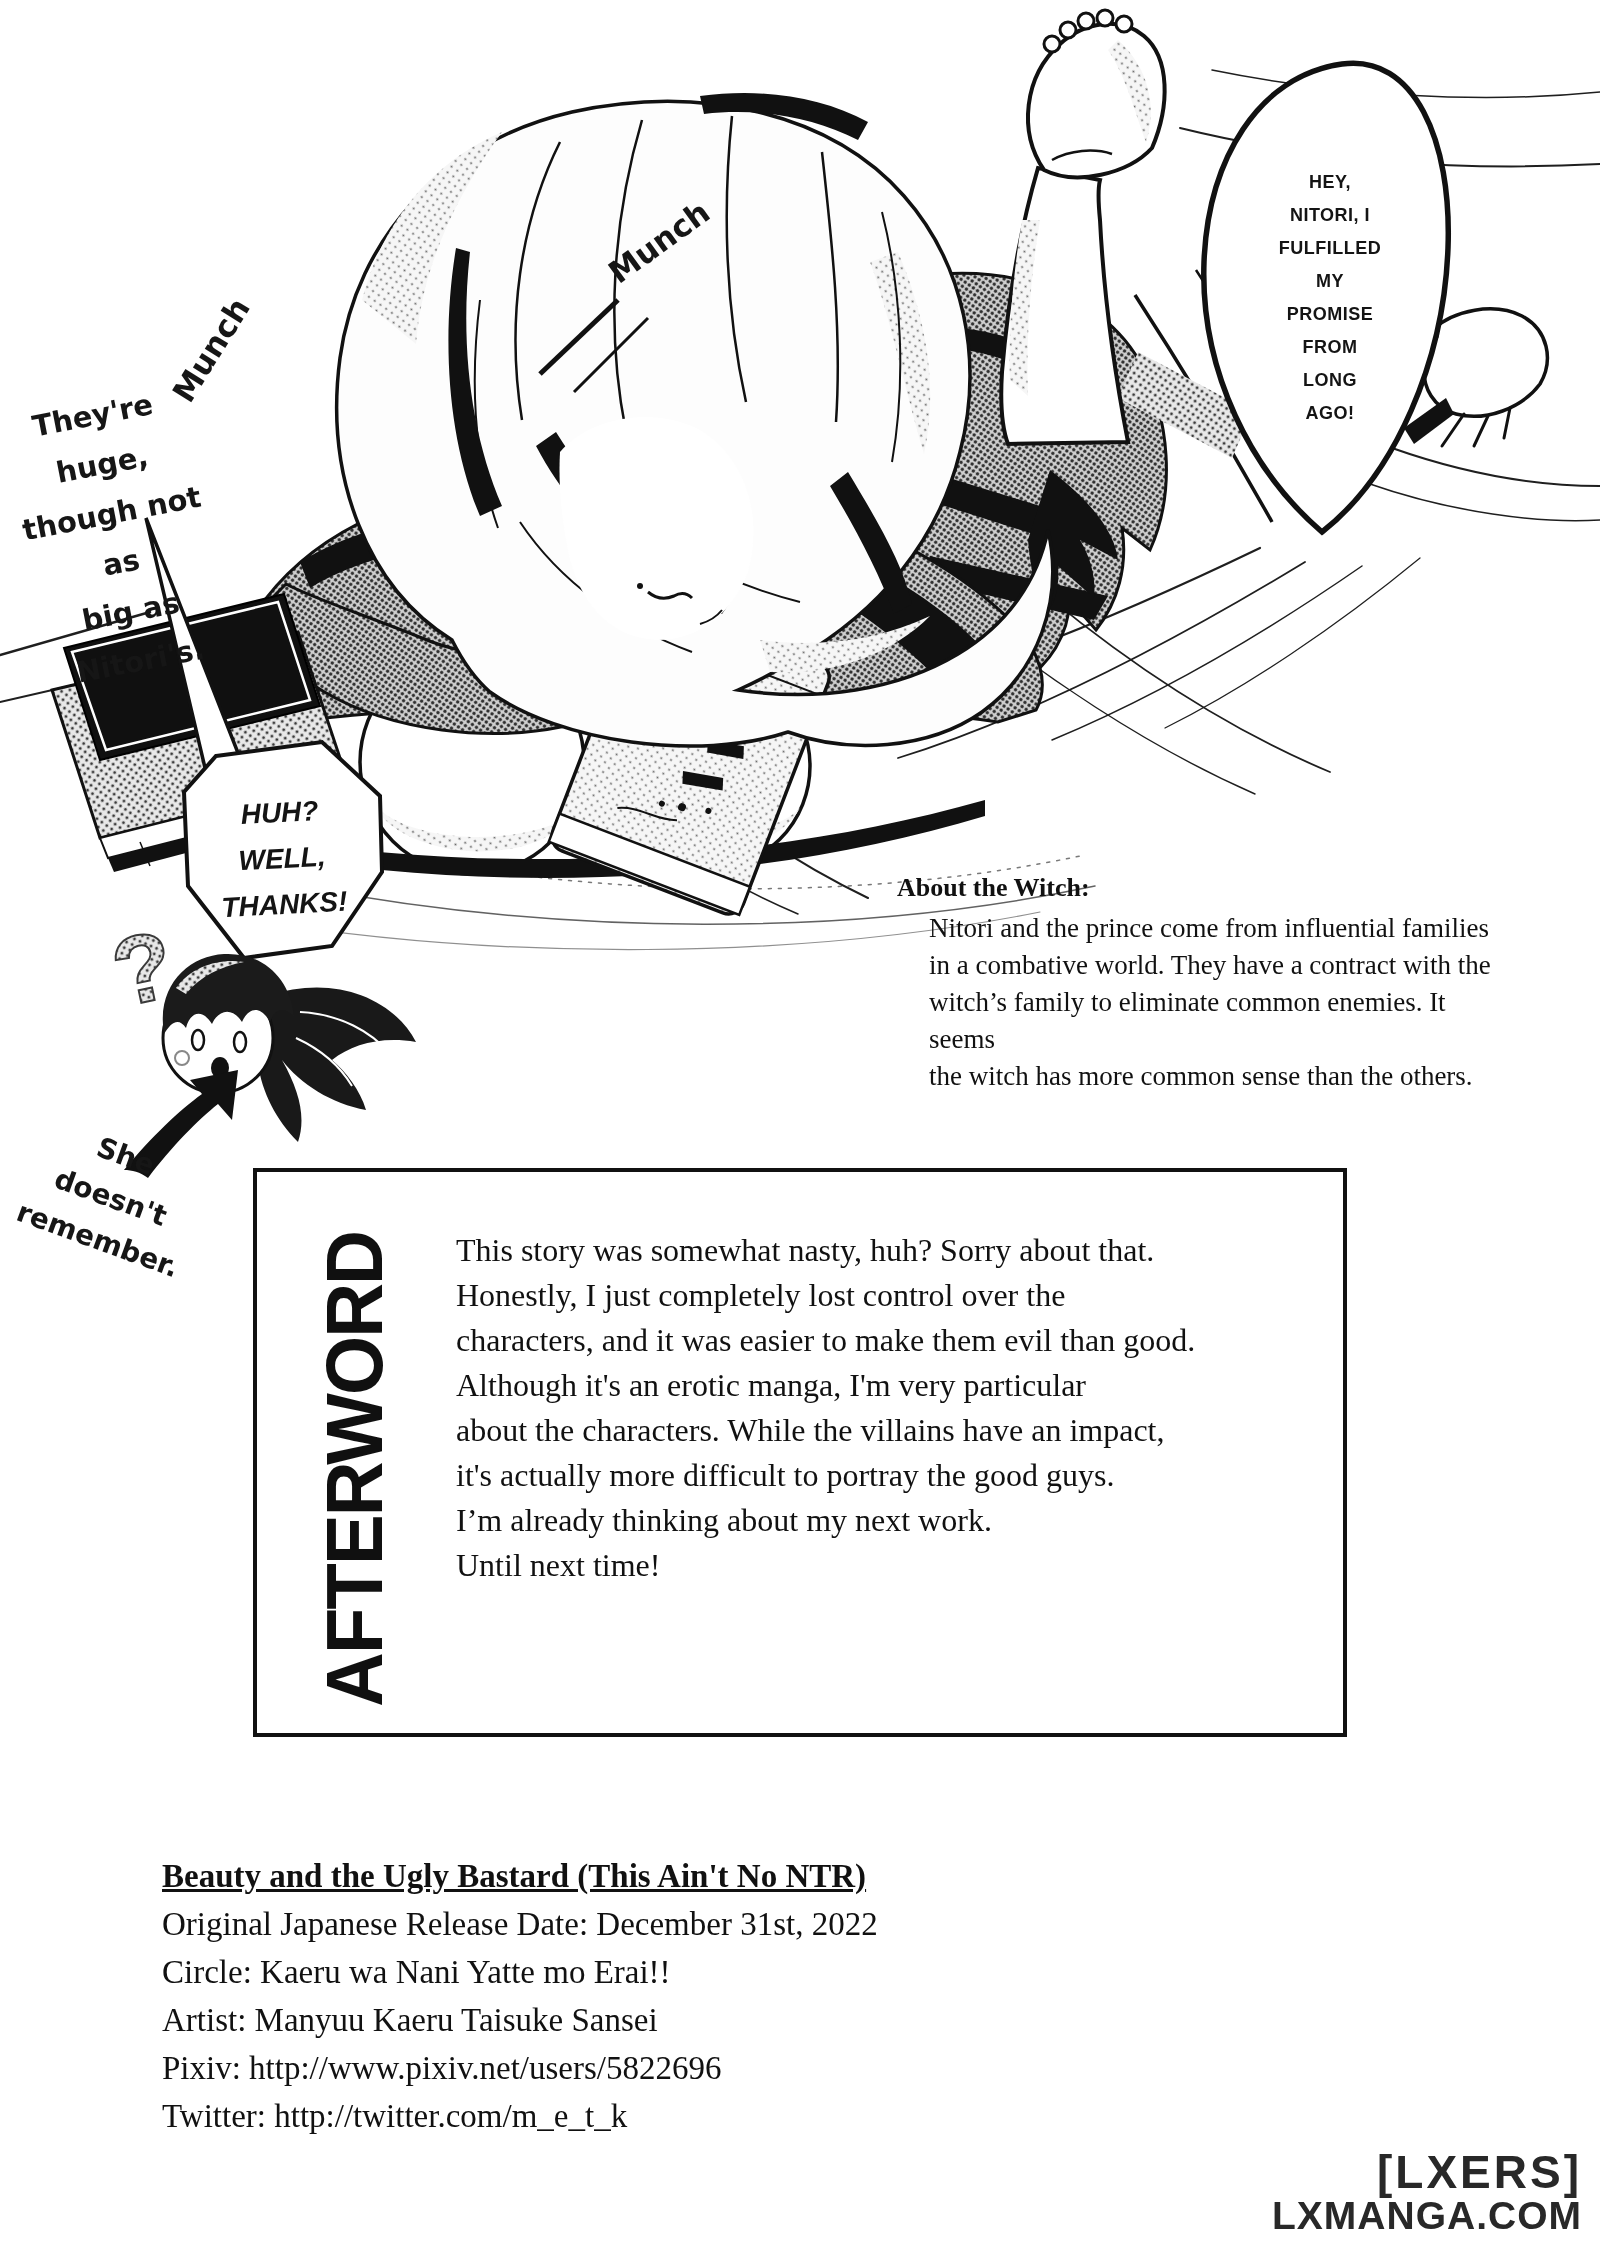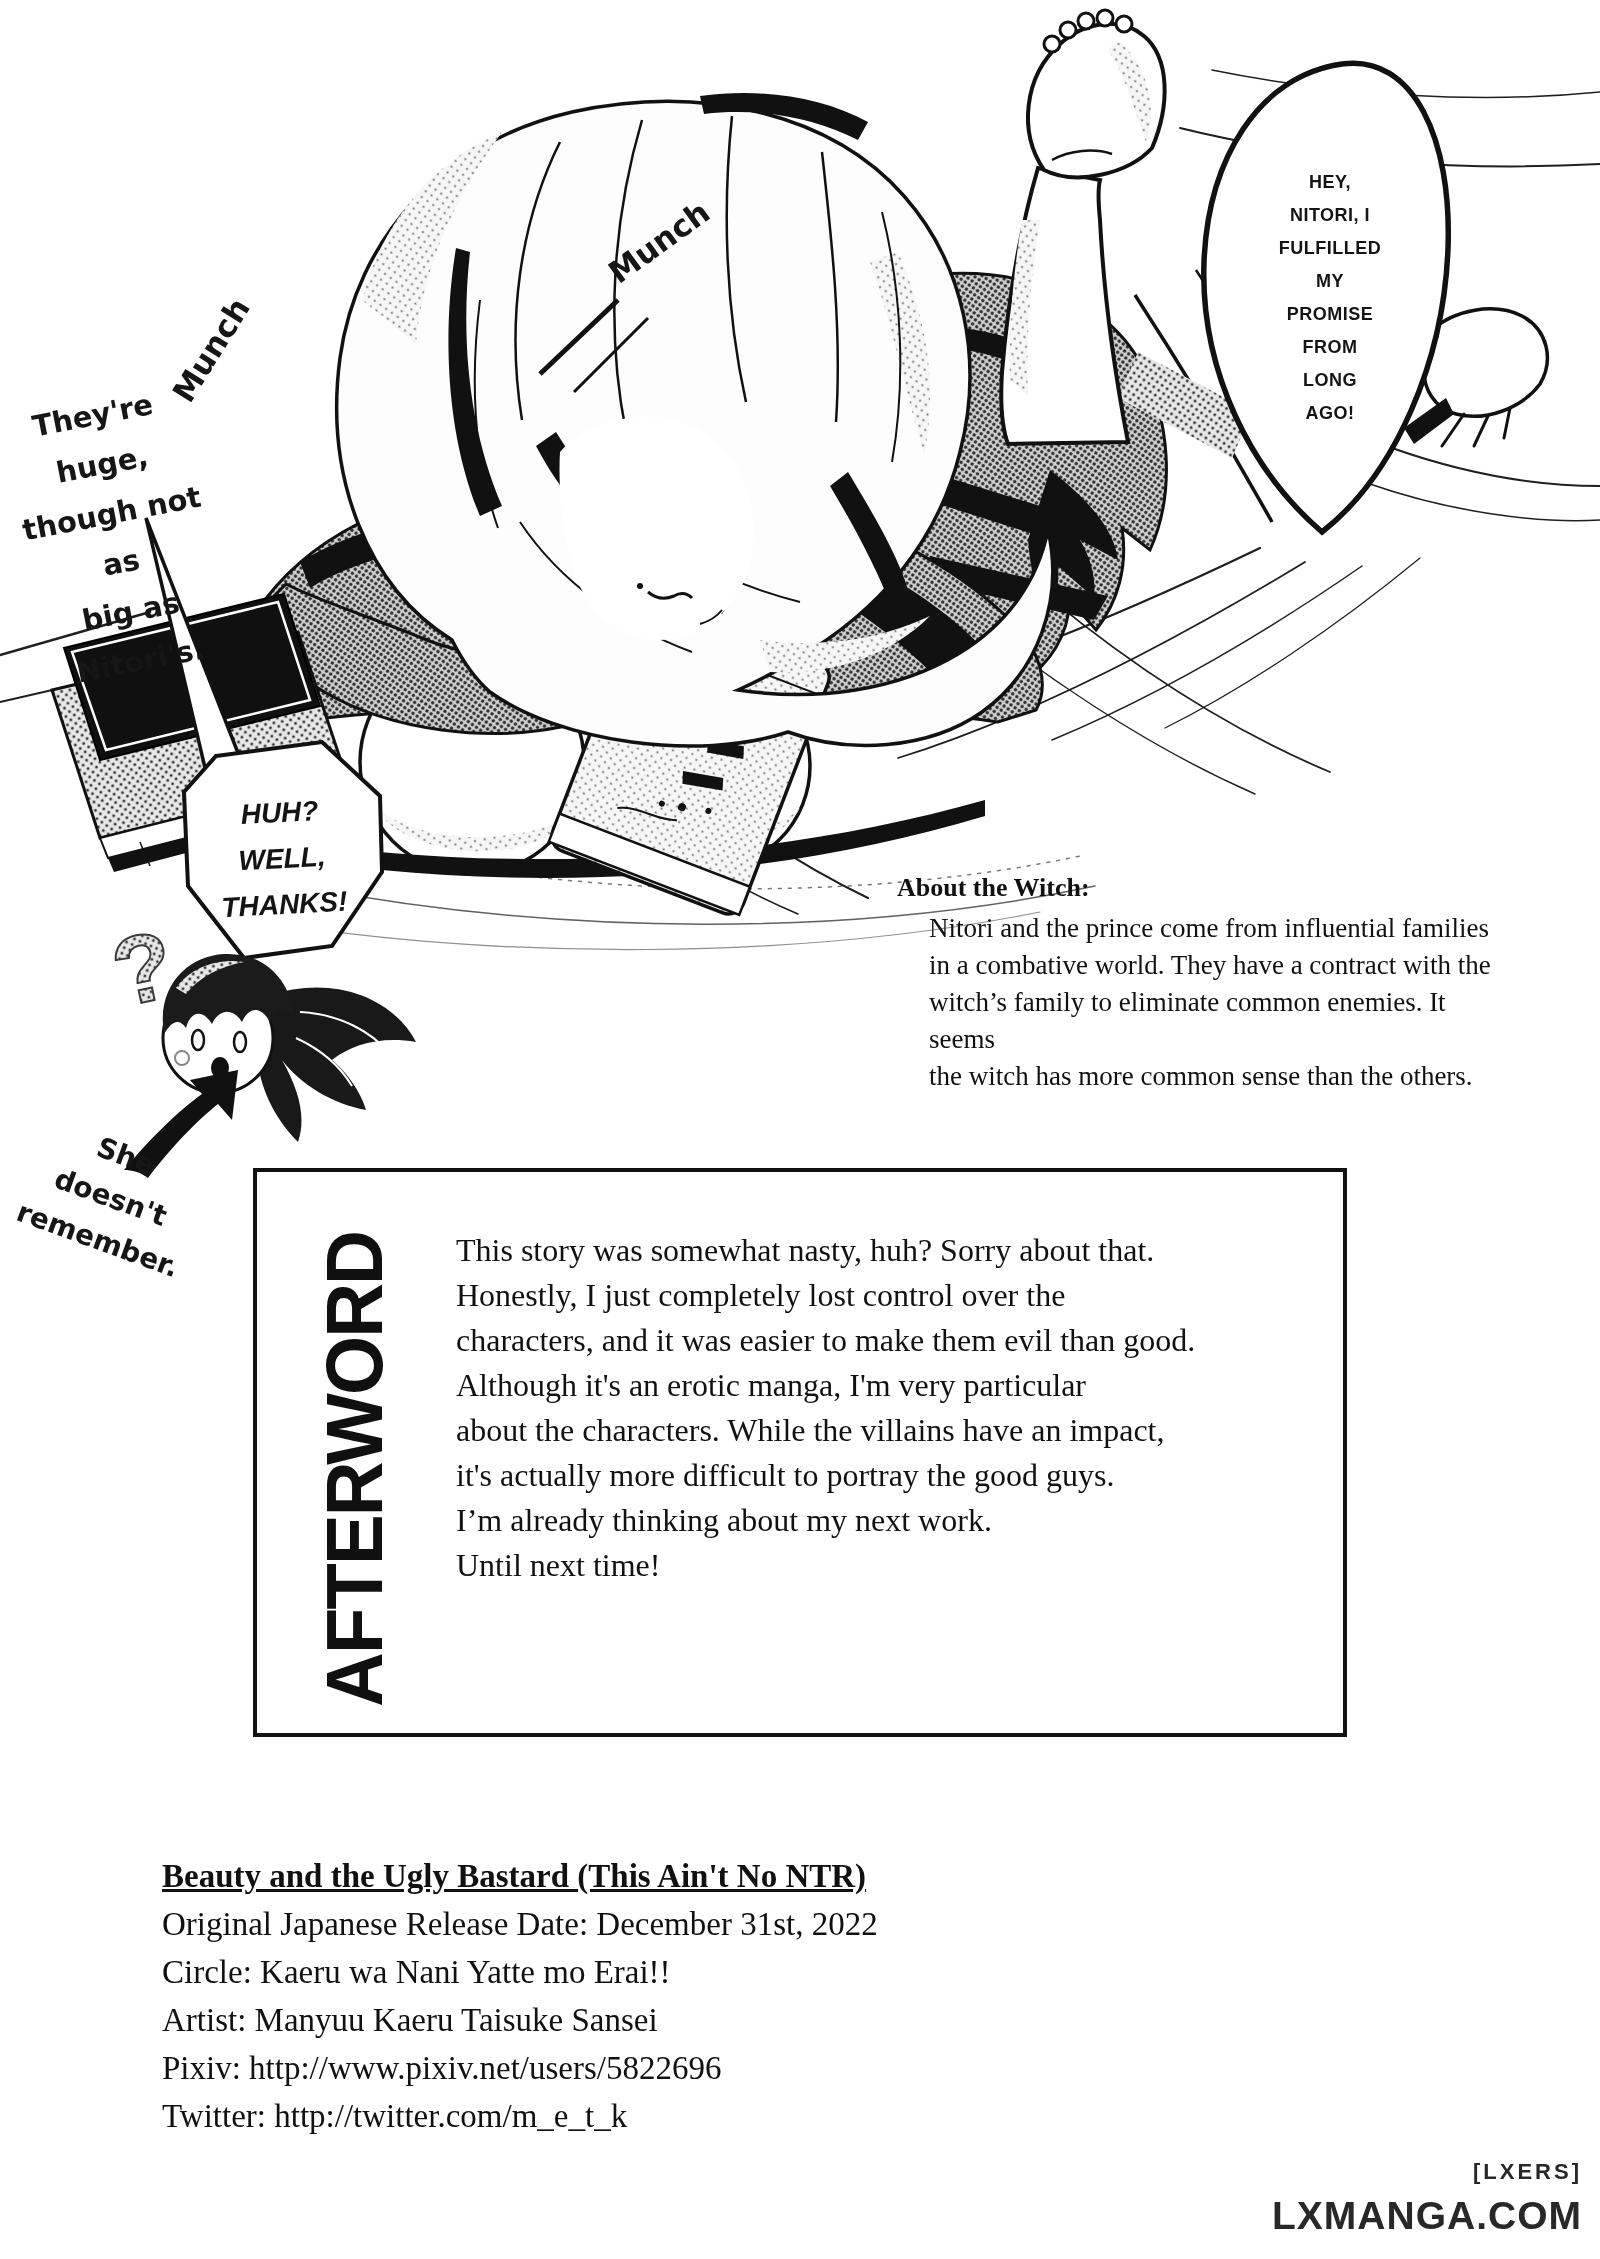--- a/index.html
+++ b/index.html
@@ -25,21 +25,21 @@
   .about-heading{font-size:26px;font-weight:bold;line-height:36px;margin-bottom:4px;}
   .about-body{font-size:27px;line-height:37px;margin-left:32px;}
   .afterword-box{left:253px;top:1168px;width:1094px;height:569px;border:4px solid #111;box-sizing:border-box;background:#fff;}
   .aw-svg{position:absolute;left:300px;top:1222px;}
   .aw-text{font-family:"Liberation Sans",sans-serif;font-weight:bold;fill:#101010;font-size:80px;letter-spacing:-2px;}
   .afterword-text{left:456px;top:1228px;width:840px;font-size:32px;line-height:45px;}
   .credits{left:162px;top:1852px;width:900px;font-size:33px;line-height:48px;}
   .credits-title{font-weight:bold;text-decoration:underline;}
   .watermark{right:18px;top:2150px;text-align:right;font-family:"Liberation Sans",sans-serif;
     font-weight:bold;color:#282828;line-height:44px;}
-  .wm1{font-size:22px;letter-spacing:3px;}
+  .wm1{font-size:46px;letter-spacing:3px;}
   .wm2{font-size:39px;letter-spacing:1px;}
 </style>
 </head>
 <body>
 
 <div id="page">
 
   <svg id="art" width="1600" height="2259" viewBox="0 0 1600 2259" xmlns="http://www.w3.org/2000/svg">
     <defs>
       <pattern id="ht-dark" width="5" height="5" patternUnits="userSpaceOnUse" patternTransform="rotate(35)">

